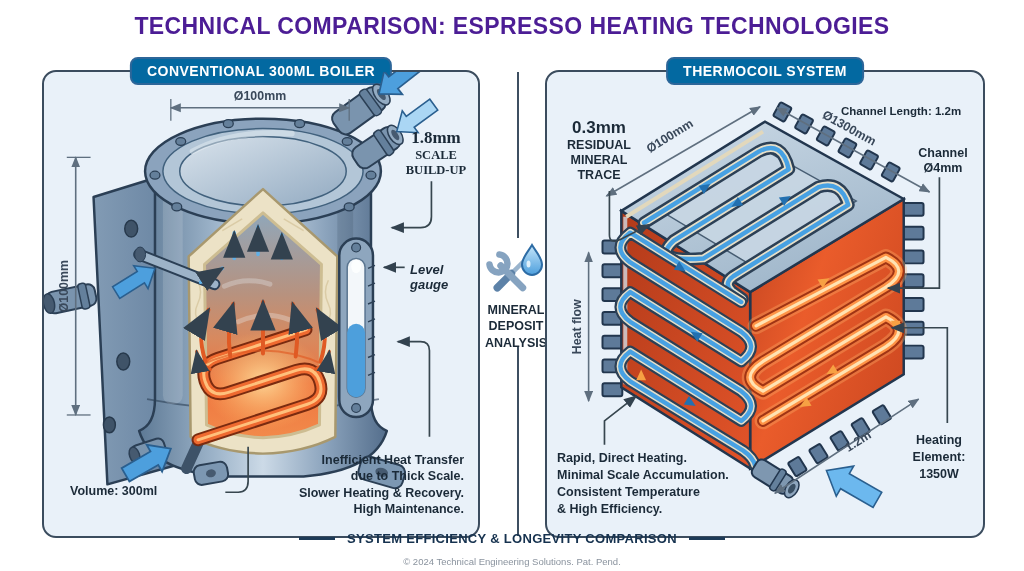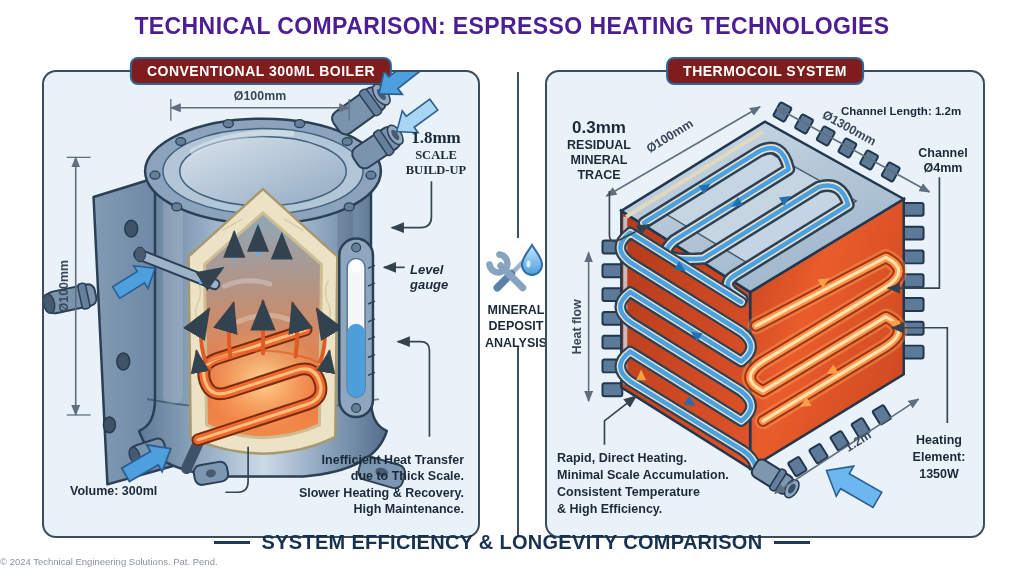--- a/index.html
+++ b/index.html
@@ -5,21 +5,21 @@
   html,body{margin:0;padding:0;background:#fff;}
   .stage{position:relative;width:1024px;height:571px;background:#fff;overflow:hidden;
          font-family:"Liberation Sans",sans-serif;color:#1b2a38;}
   .page-title{position:absolute;top:13px;left:0;width:100%;text-align:center;
               font-size:23px;font-weight:bold;letter-spacing:.4px;color:#4c1d95;}
   .panel{position:absolute;top:70px;height:468px;background:#e9f1f9;border:2px solid #3b4c5e;
          border-radius:14px;box-sizing:border-box;}
   .panel-left{left:42px;width:438px;}
   .panel-right{left:545px;width:440px;}
   .badge{position:absolute;top:-15px;left:50%;transform:translateX(-50%);
-         background:#7f1d1d;border:2px solid #2d6699;border-radius:8px;color:#fff;
+         background:#0369a1;border:2px solid #2d6699;border-radius:8px;color:#fff;
          font-weight:bold;font-size:14px;letter-spacing:.5px;padding:4px 15px;white-space:nowrap;}
   .dsvg{position:absolute;left:0;top:0;width:100%;height:100%;}
   .lbl{position:absolute;font-weight:bold;line-height:1.18;color:#1b2a38;}
   .lbl .big{font-size:17px;}
   .lbl .sm{font-size:12.5px;}
   .scale-note{left:350px;top:56px;width:84px;text-align:center;font-family:Liberation Serif, serif;}
   .gauge-note{left:366px;top:190px;font-size:13px;font-style:italic;}
   .specs-note{left:26px;top:410px;font-size:12.5px;line-height:1.45;}
   .drawbacks-note{right:14px;top:380px;font-size:12.5px;text-align:right;line-height:1.3;}
   .residual-note{left:6px;top:46px;width:92px;text-align:center;}
@@ -27,23 +27,23 @@
   .chansize-note{left:370px;top:74px;width:52px;text-align:center;font-size:12.5px;}
   .heatel-note{left:362px;top:360px;width:60px;text-align:center;font-size:12.5px;line-height:1.35;}
   .benefits-note{left:10px;top:378px;font-size:12.5px;line-height:1.35;}
   .div-line{position:absolute;left:517px;width:2px;background:#3e4f61;}
   .div-line-top{top:72px;height:166px;}
   .div-line-bottom{top:346px;height:190px;}
   .center-icon{position:absolute;left:484px;top:241px;width:64px;height:60px;}
   .center-label{position:absolute;left:480px;top:302px;width:72px;text-align:center;
                 font-size:12.5px;font-weight:bold;line-height:1.3;color:#1b2a38;}
   .footer-title{position:absolute;top:531px;left:0;width:100%;display:flex;align-items:center;
-                justify-content:center;gap:12px;color:#16324f;font-size:20px;font-weight:bold;letter-spacing:.3px;}
+                justify-content:center;gap:12px;color:#16324f;font-size:13px;font-weight:bold;letter-spacing:.3px;}
   .fline{width:36px;height:2.5px;background:#1d3a57;}
-  .copyright{position:absolute;top:556px;left:0;width:100%;font-size:9.5px;color:#8a939e;}
+  .copyright{position:absolute;top:556px;left:0;width:100%;text-align:center;font-size:9.5px;color:#8a939e;}
   .svgdim{font:bold 12.5px "Liberation Sans",sans-serif;fill:#39485a;}
 </style>
 </head>
 <body>
 
 <div class="stage">
 
   <div class="page-title">TECHNICAL COMPARISON: ESPRESSO HEATING TECHNOLOGIES</div>
 
   <div class="panel panel-left">

